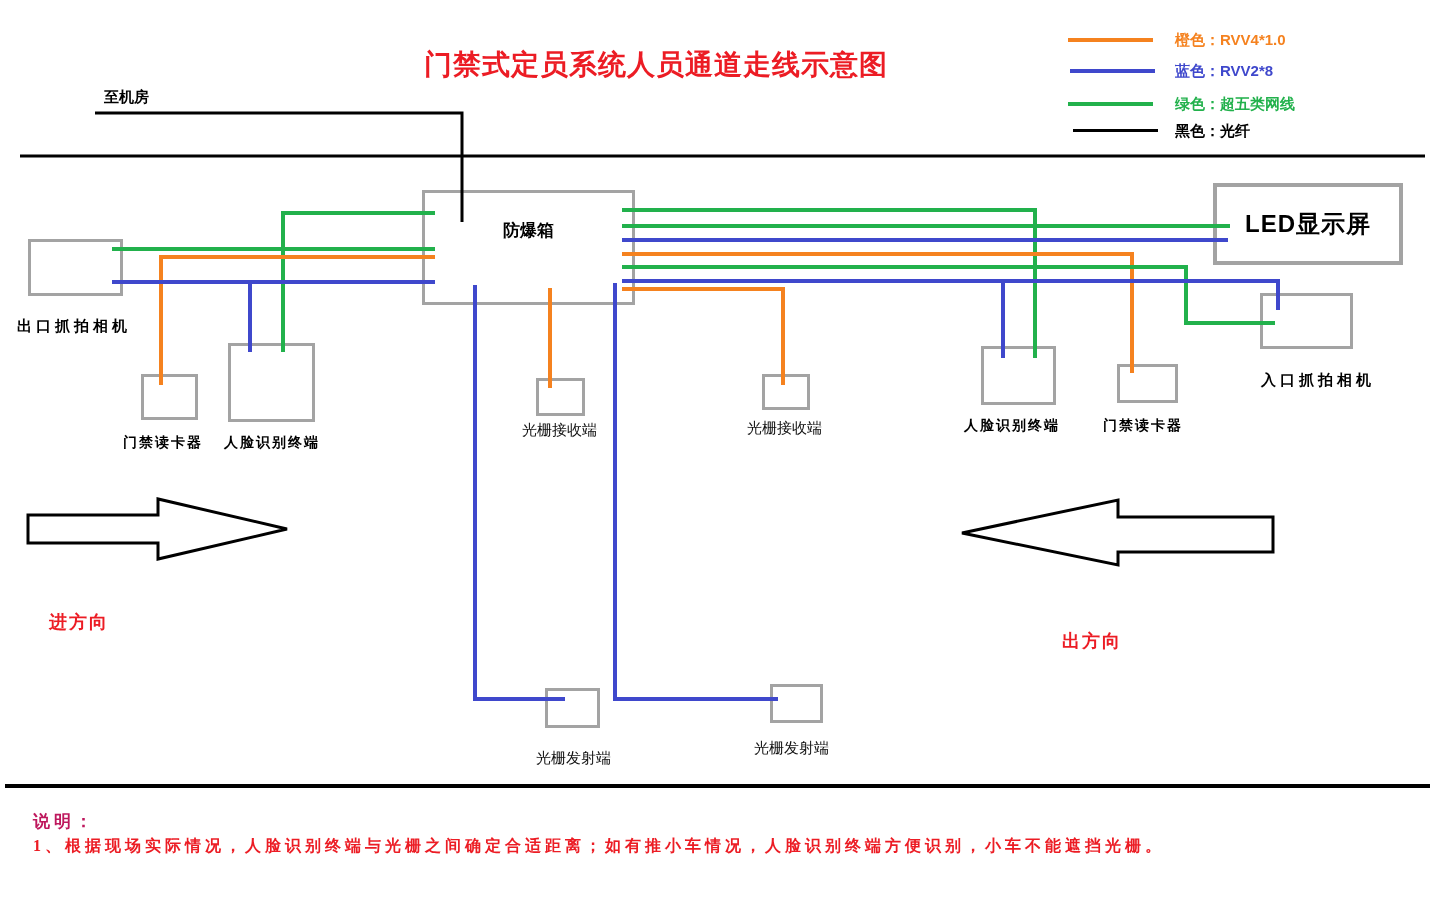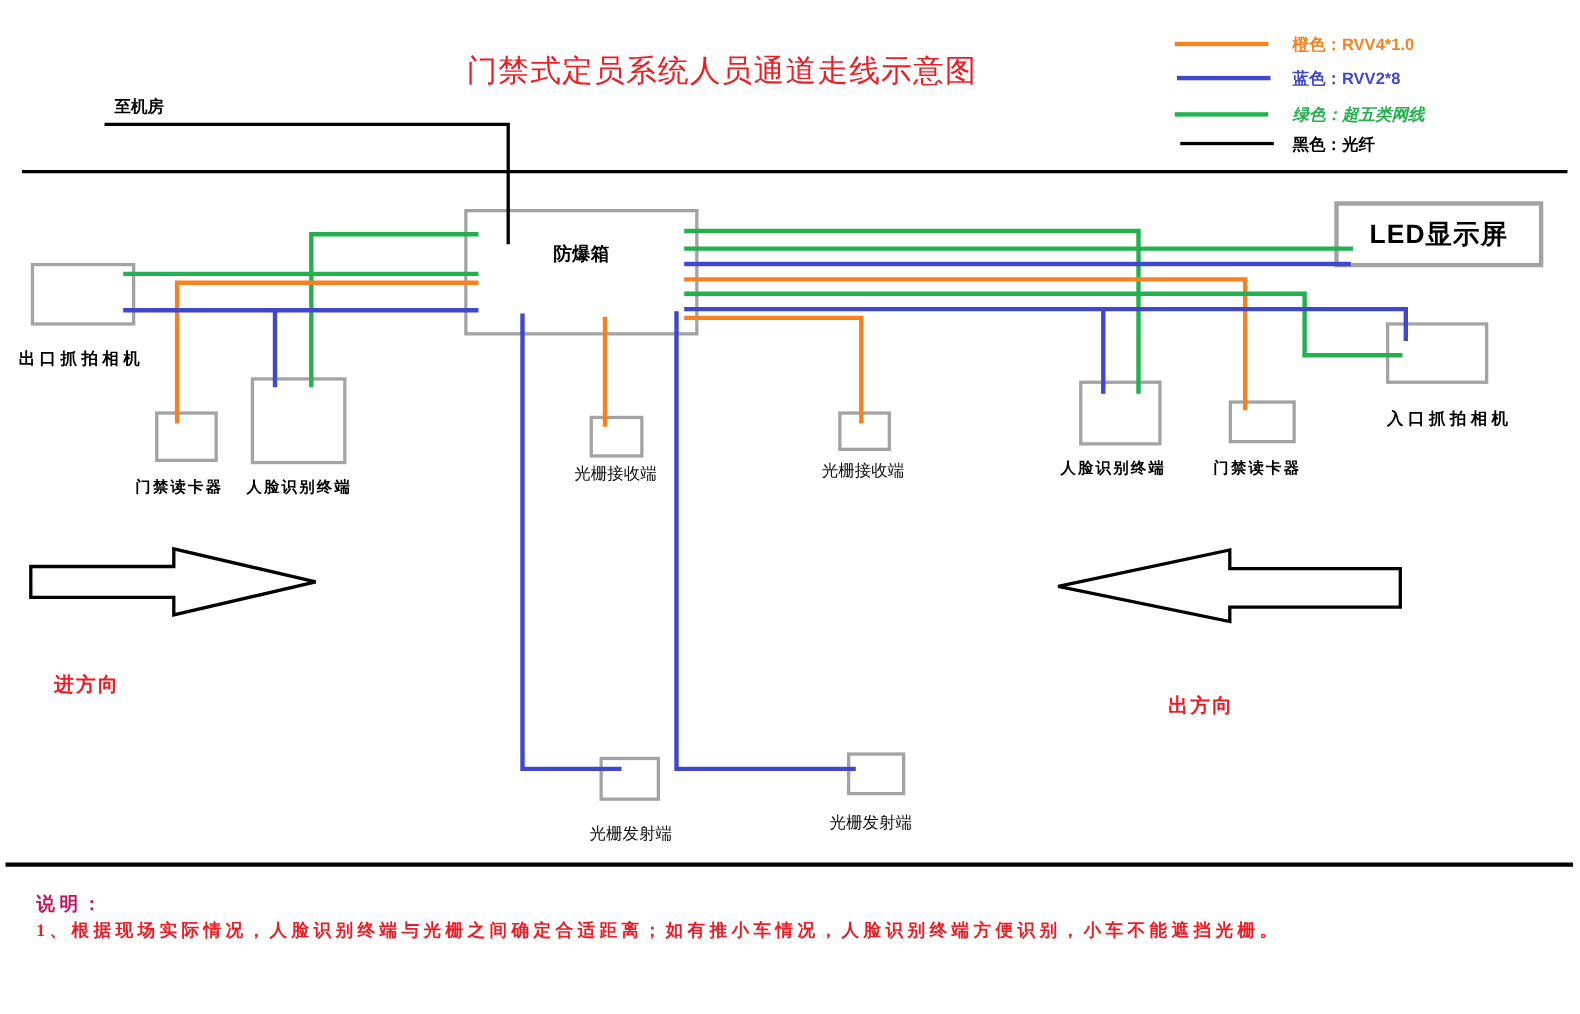--- a/index.html
+++ b/index.html
@@ -15,27 +15,27 @@
   
   #box-fbx      { left:422px; top:190px; width:213px; height:115px; }
   #box-fbx .box-label { display:block; text-align:center; margin-top:26px; font-size:17px; font-weight:bold; }
   #box-exit-cam { left:28px;  top:239px; width:95px;  height:57px; }
   #box-cr-left  { left:141px; top:374px; width:57px;  height:46px; }
   #box-ft-left  { left:228px; top:343px; width:87px;  height:79px; }
   #box-rc1      { left:536px; top:378px; width:49px;  height:38px; }
   #box-rc2      { left:762px; top:374px; width:48px;  height:36px; }
   #box-ft-right { left:981px; top:346px; width:75px;  height:59px; }
   #box-cr-right { left:1117px;top:364px; width:61px;  height:39px; }
-  #box-led      { left:1213px;top:183px; width:190px; height:60px; border-width:4px; }
+  #box-led      { left:1213px;top:183px; width:190px; height:82px; border-width:4px; }
   #box-led .box-label { display:flex; width:100%; height:100%; align-items:center; justify-content:center; font-size:24px; font-weight:bold; letter-spacing:1px; }
   #box-entry-cam{ left:1260px;top:293px; width:93px;  height:56px; }
   #box-em1      { left:545px; top:688px; width:55px;  height:40px; }
   #box-em2      { left:770px; top:684px; width:53px;  height:39px; }
   
-  #title       { left:424px; top:46px; font-size:28px; font-weight:normal; letter-spacing:1px; }
+  #title       { left:424px; top:46px; font-size:28px; font-weight:bold; letter-spacing:1px; }
   #to-room     { left:104px; top:88px; font-size:15px; font-weight:bold; }
   .cam-label   { font-family:Liberation Serif, serif; font-size:15px; font-weight:bold; letter-spacing:4px; }
   #lbl-exit-cam  { left:17px;  top:317px; }
   #lbl-entry-cam { left:1261px;top:371px; }
   .dev-label   { font-family:"Liberation Serif", serif; font-size:14px; font-weight:bold; letter-spacing:2px; }
   #lbl-cr-left  { left:123px; top:434px; }
   #lbl-ft-left  { left:224px; top:434px; }
   #lbl-ft-right { left:964px; top:417px; }
   #lbl-cr-right { left:1103px;top:417px; }
   .grating-label { font-size:15px; color:#111; }
@@ -73,21 +73,21 @@
 <div id="stage">
 
   <div id="title" class="txt" style="color: rgb(236, 28, 36);">门禁式定员系统人员通道走线示意图</div>
   <div id="to-room" class="txt">至机房</div>
 
   <div id="legend-line-orange" class="legend-line" style="background: rgb(245, 130, 31);"></div>
   <div id="legend-label-orange" class="legend-label" style="color: rgb(245, 130, 31);">橙色：RVV4*1.0</div>
   <div id="legend-line-blue" class="legend-line" style="background: rgb(63, 72, 204);"></div>
   <div id="legend-label-blue" class="legend-label" style="color: rgb(63, 72, 204);">蓝色：RVV2*8</div>
   <div id="legend-line-green" class="legend-line" style="background: rgb(34, 177, 76);"></div>
-  <div id="legend-label-green" class="legend-label" style="color: rgb(34, 177, 76); font-style: italic;">绿色：超五类网线</div>
+  <div id="legend-label-green" class="legend-label" style="color: rgb(34, 177, 76);">绿色：超五类网线</div>
   <div id="legend-line-black" class="legend-line" style="background: rgb(0, 0, 0);"></div>
   <div id="legend-label-black" class="legend-label" style="color: rgb(0, 0, 0);">黑色：光纤</div>
 
   <div id="box-fbx" class="box">
     <span class="box-label">防爆箱</span>
   </div>
   <div id="box-exit-cam" class="box"></div>
   <div id="box-cr-left" class="box"></div>
   <div id="box-ft-left" class="box"></div>
   <div id="box-rc1" class="box"></div>

